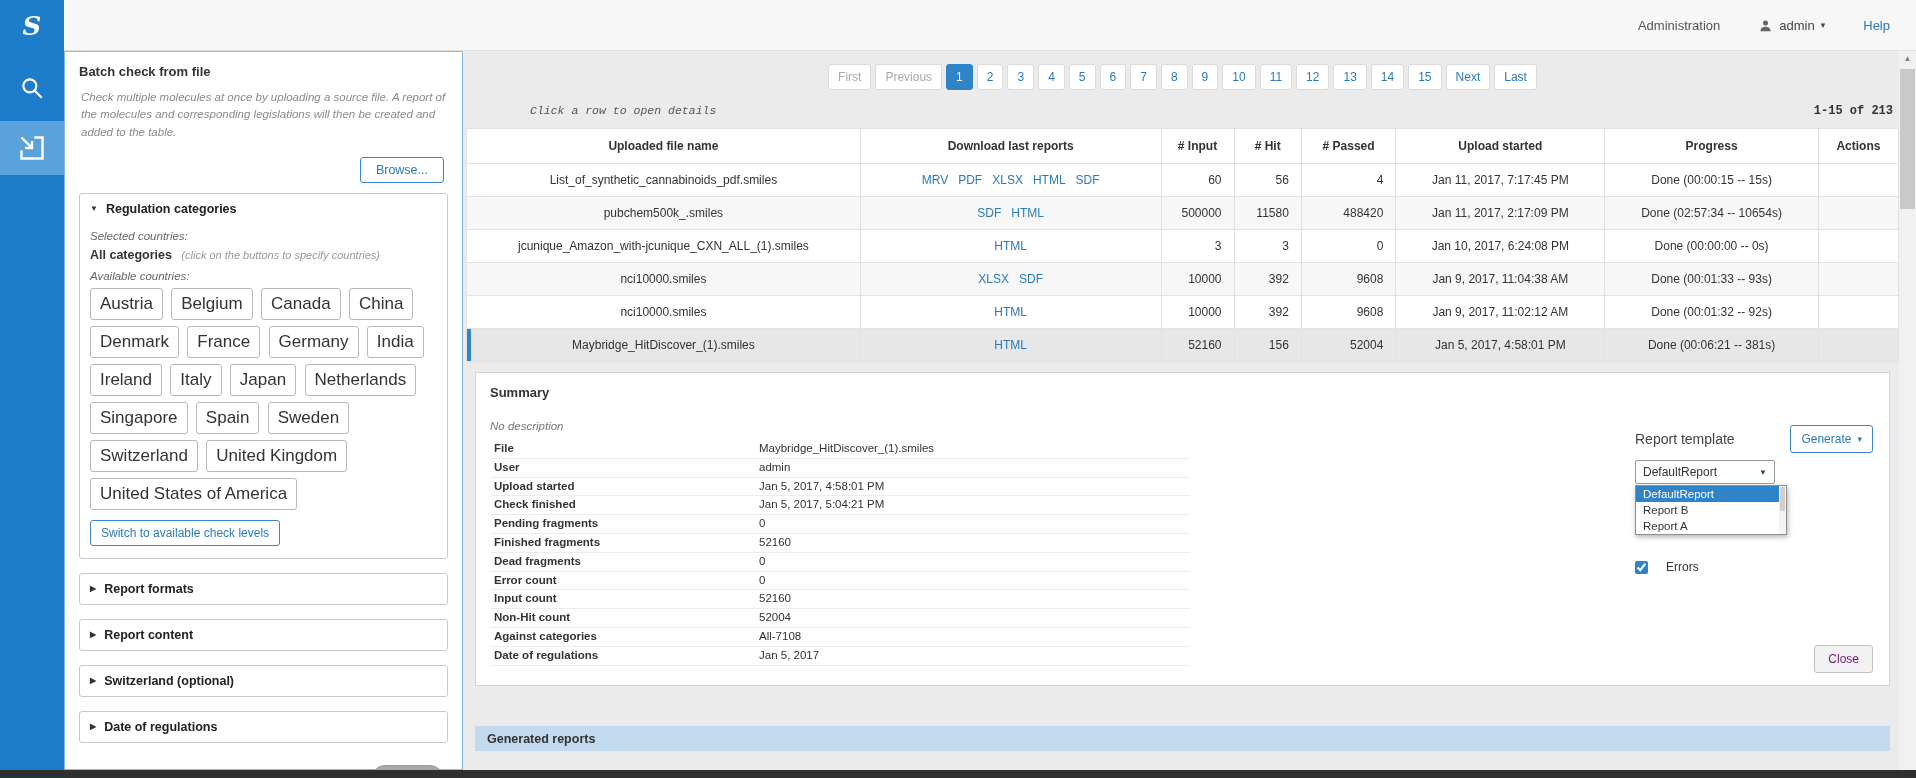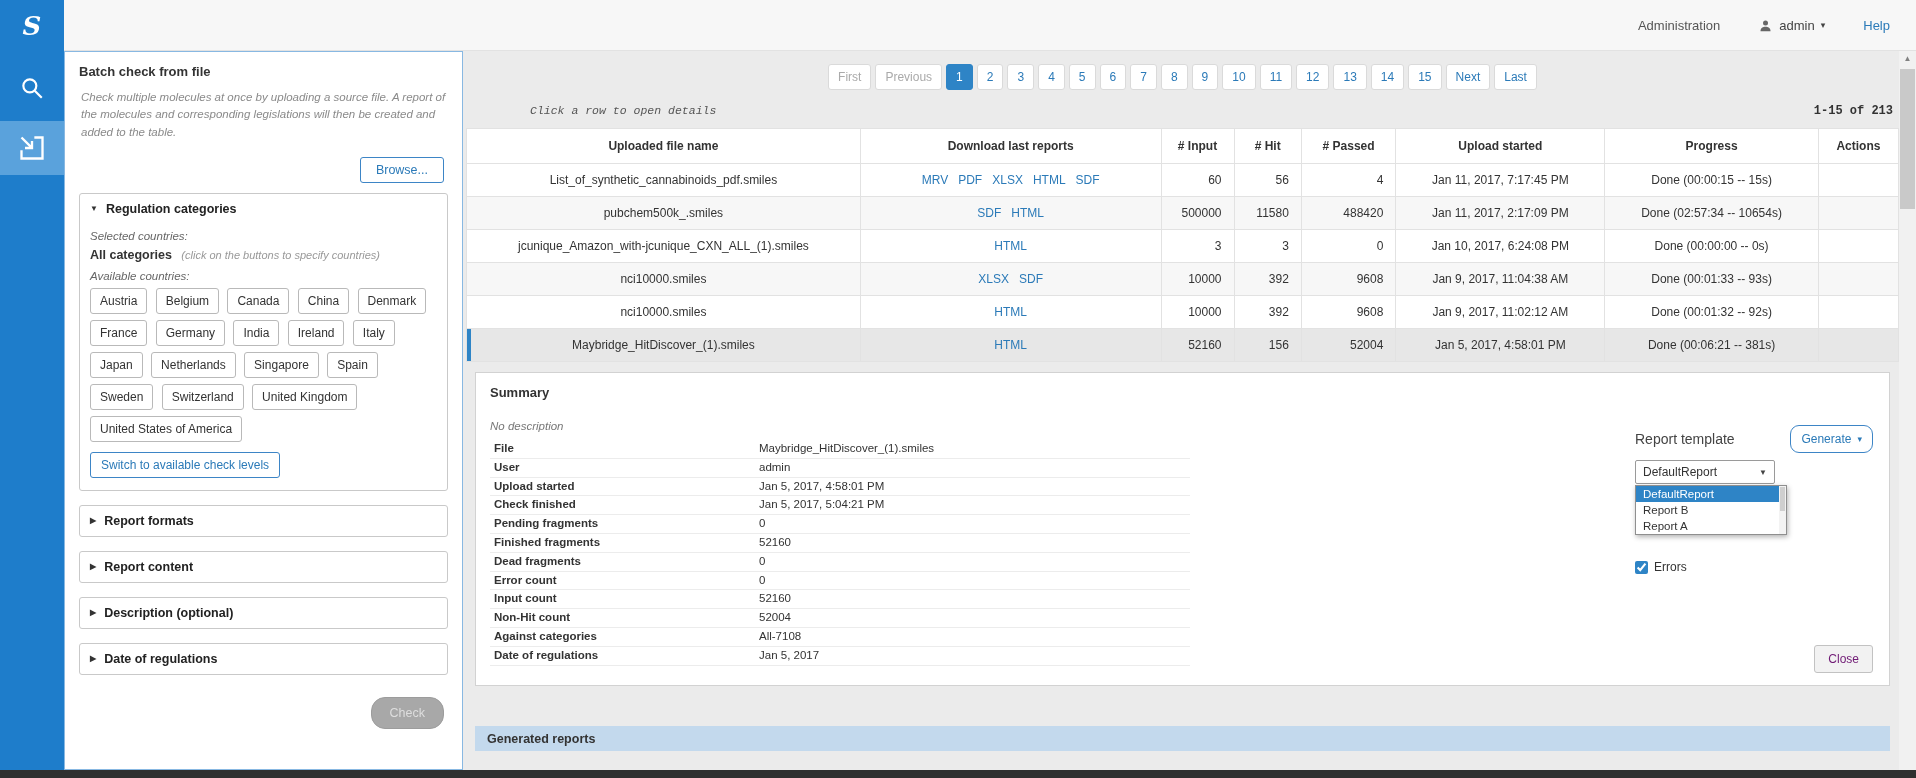--- a/index.html
+++ b/index.html
@@ -38,21 +38,21 @@
   .accordion { border:1px solid #c9c9c9; border-radius:3px; margin-top:10px; }
   .accordion.spaced { margin-top:14px; }
   .acc-header { padding:8px 10px; font-size:12.5px; font-weight:bold; color:#222; display:flex; align-items:center; gap:8px; cursor:pointer; }
   .tri { font-size:8px; color:#333; }
   .acc-body { padding:0 10px 12px; }
   .lbl-italic { font-style:italic; color:#666; font-size:11.5px; margin:6px 0; }
   .all-cats { margin:4px 0 8px; }
   .all-cats .bold { font-weight:bold; font-size:12.5px; }
   .all-cats .hint { font-style:italic; color:#999; font-size:11px; margin-left:6px; }
   .country { display:inline-block; margin:0 5px 6px 0; padding:5px 9px; background:#fff; border:1px solid #b9b9b9;
-    border-radius:3px; font-size:12px; color:#333; }
+    border-radius:3px; font-size:17px; color:#333; }
   .switch-btn { margin-top:4px; background:#fff; border:1px solid #3d85c6; color:#2b7ab8; padding:5px 10px; border-radius:3px; font-size:12px; }
   .check-row { text-align:right; margin:22px 4px 0; }
   .check-btn { background:#a8a8a8; color:#dedede; border:1px solid #9c9c9c; padding:8px 18px; border-radius:14px; font-size:12.5px; cursor:default; }
 
   
   .content { position:absolute; left:466px; top:51px; right:17px; bottom:8px; overflow:hidden; }
   .uf-title { text-align:center; font-size:13px; font-weight:bold; margin:17px 0 0; color:#333; }
   .pagination { display:flex; justify-content:center; gap:4px; margin-top:13px; }
   .page { min-width:16px; padding:5px 9px; text-align:center; background:#fff; border:1px solid #dadada;
     border-radius:3px; color:#2b7ab8; font-size:12px; cursor:pointer; }
@@ -79,33 +79,33 @@
     height:314px; padding:12px 14px; }
   .summary h3 { margin:0; font-size:13px; font-weight:bold; color:#333; }
   .no-desc { font-style:italic; color:#777; font-size:11.5px; margin-top:20px; }
   .kv { border-collapse:collapse; margin-top:8px; width:700px; }
   .kv td { font-size:11.5px; padding:2px 4px; border-bottom:1px solid #ececec; line-height:1.2; }
   .kv .k { font-weight:bold; width:265px; }
 
   .summary-right { position:absolute; top:52px; right:16px; width:238px; }
   .tpl-row { display:flex; align-items:center; justify-content:space-between; }
   .tpl-label { color:#444; font-size:14px; }
-  .generate-btn { background:#fff; border:1px solid #3d85c6; color:#2b7ab8; padding:6px 10px; border-radius:9px;
+  .generate-btn { background:#fff; border:1px solid #3d85c6; color:#2b7ab8; padding:6px 10px; border-radius:3px;
     font-size:12px; display:inline-flex; align-items:center; gap:6px; }
   .generate-btn .caret { font-size:9px; }
   .select-box { margin-top:7px; width:140px; border:1px solid #9a9a9a; background:#fff; padding:4px 7px;
     font-size:12px; display:flex; justify-content:space-between; align-items:center; border-radius:2px; cursor:pointer; }
   .sel-caret { font-size:8px; color:#444; }
   .dropdown { position:absolute; top:60px; left:0; width:152px; background:#fff; border:1px solid #8f8f8f;
     box-shadow:1px 2px 5px rgba(0,0,0,.3); z-index:6; padding-right:7px; }
   .opt { padding:2px 7px; font-size:11.5px; cursor:pointer; }
   .opt.selected { background:#2e84c6; color:#fff; }
   .dd-scroll { position:absolute; right:0; top:0; bottom:0; width:7px; background:#f3f3f3; }
   .dd-thumb { margin:1px; height:24px; background:#cfcfcf; }
-  .errors-row { margin-top:76px; display:flex; align-items:center; gap:6px; font-size:12px; color:#333; }
+  .errors-row { margin-top:76px; display:flex; align-items:center; gap:18px; font-size:12px; color:#333; }
   .errors-row input { accent-color:#2e84c6; margin:0; }
   .close-btn { position:absolute; right:16px; bottom:12px; background:#f2f2f2; border:1px solid #c2c2c2;
     color:#701a75; padding:6px 13px; border-radius:3px; font-size:12px; }
 
   .gen-reports { margin:40px 9px 0; height:25px; background:#c3d9ed; display:flex; align-items:center;
     padding-left:12px; font-weight:bold; font-size:12.5px; color:#333; }
 
   
   .scrollbar { position:absolute; top:51px; right:0; width:17px; bottom:8px; background:#f1f1f1; z-index:3; cursor:pointer; }
   .sb-arrow { height:16px; text-align:center; color:#808080; font-size:8px; line-height:16px; }
@@ -199,21 +199,21 @@
     </div>
     <div class="accordion spaced">
       <div class="acc-header">
         <span class="tri">▶</span>
         <span>Report content</span>
       </div>
     </div>
     <div class="accordion spaced">
       <div class="acc-header">
         <span class="tri">▶</span>
-        <span>Description (optional)</span>
+        <span>Switzerland (optional)</span>
       </div>
     </div>
     <div class="accordion spaced">
       <div class="acc-header">
         <span class="tri">▶</span>
         <span>Date of regulations</span>
       </div>
     </div>
 
     <div class="check-row">

